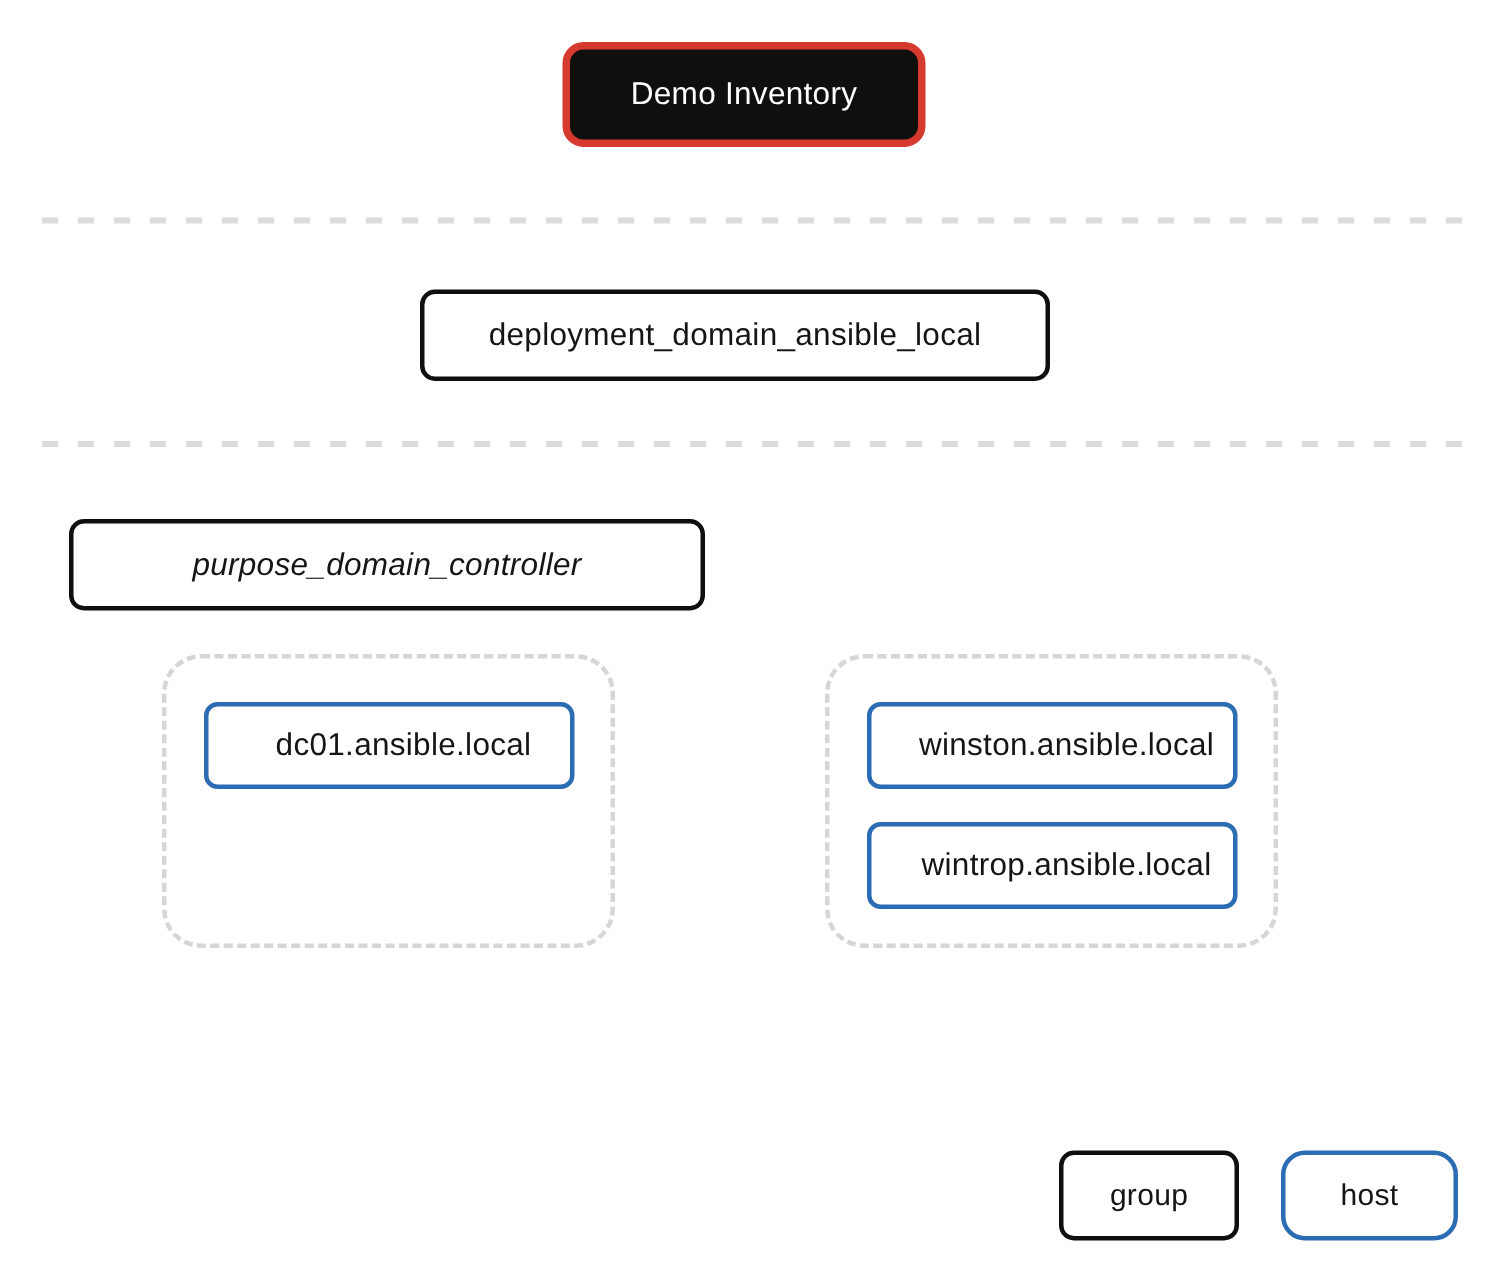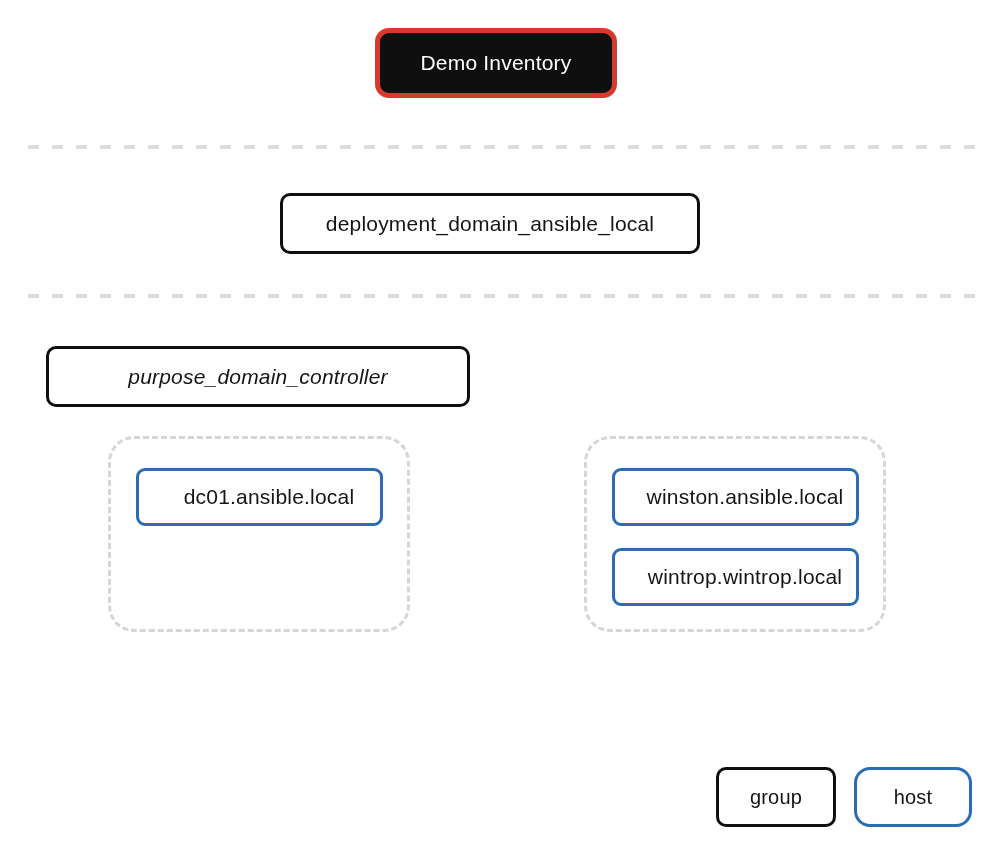--- a/index.html
+++ b/index.html
@@ -64,37 +64,37 @@
     box-sizing:border-box;
     border:3px dashed var(--container-dash);
     border-radius:26px;
     display:flex;
     flex-direction:column;
     align-items:center;
     padding-top:29px;
     gap:22px;
   }
   .host-container.left{ left:108px; }
-  .host-container.right{ left:584px; }
+  .host-container.right{ left:550px; }
   .host-node{
     position:relative;
     width:247px;
     height:58px;
     border:3.5px solid var(--blue);
     border-radius:9px;
     color:var(--text);
     flex:none;
     padding-left:20px;
   }
   .legend{
     position:absolute;
     right:32px;
     bottom:29px;
     display:flex;
-    gap:18px;
+    gap:28px;
     align-items:flex-end;
   }
   .legend .node{
     position:relative;
     height:60px;
     font-size:20px;
   }
   .legend-group{
     width:120px;
     border:3.5px solid var(--black);
@@ -121,21 +121,21 @@
 
   <div class="node group-node controller-node">purpose_domain_controller</div>
 
 
   <div class="host-container left">
     <div class="node host-node">dc01.ansible.local</div>
   </div>
 
   <div class="host-container right">
     <div class="node host-node">winston.ansible.local</div>
-    <div class="node host-node">wintrop.wintrop.local</div>
+    <div class="node host-node">wintrop.ansible.local</div>
   </div>
 
   <div class="legend">
     <div class="node legend-group">group</div>
     <div class="node legend-host">host</div>
   </div>
 
 </div>
 
 </body></html>

